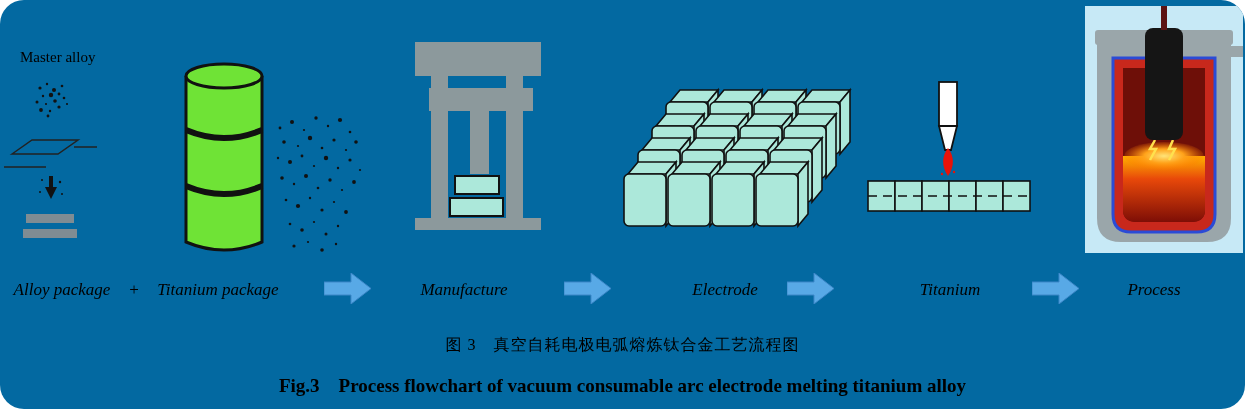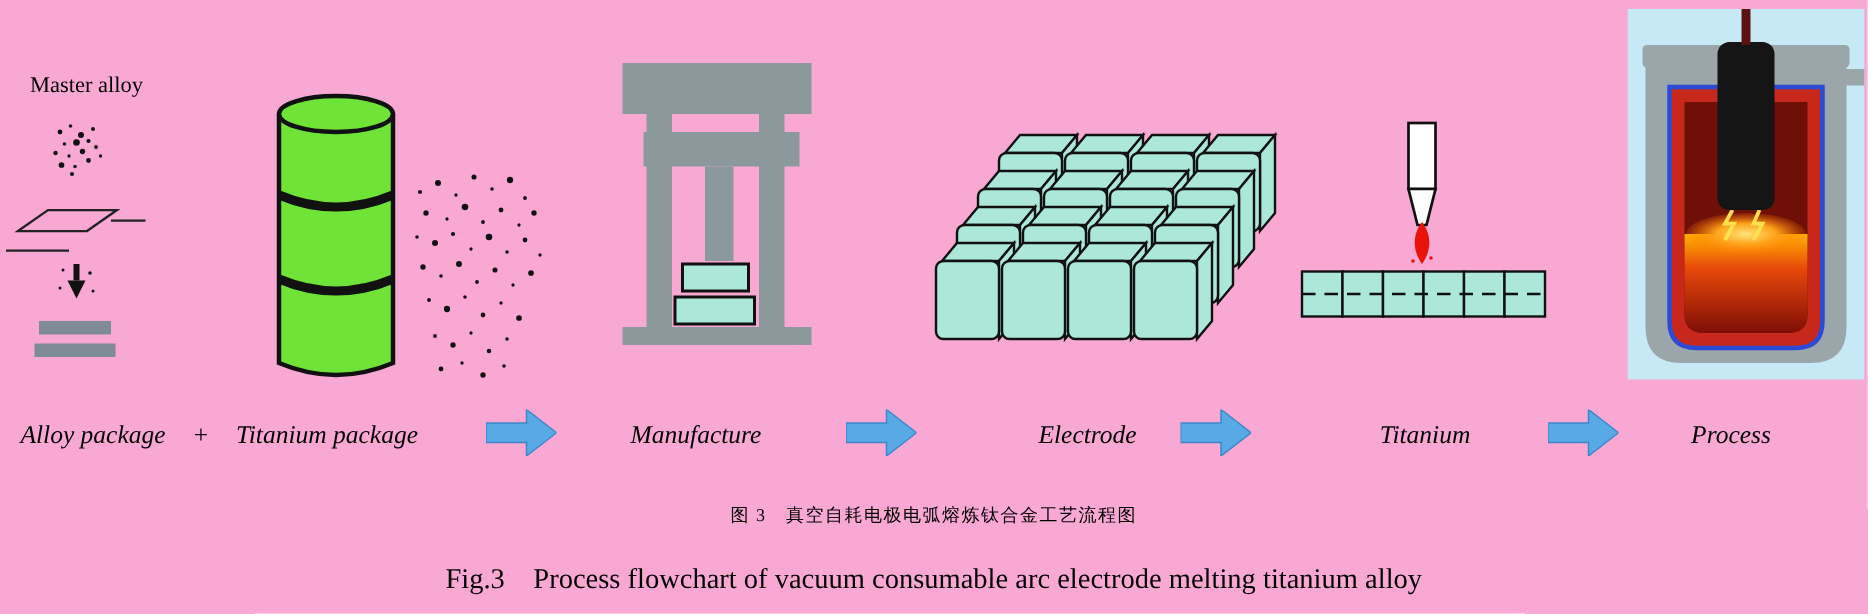--- a/index.html
+++ b/index.html
@@ -1,25 +1,25 @@
 <!DOCTYPE html>
 <html><head>
 <meta charset="utf-8">
 <style>
   * { margin:0; padding:0; box-sizing:border-box; }
   html,body { background:#ffffff; }
   body { font-family:"Liberation Serif", serif; color:#000; }
-  .canvas { position:relative; width:1245px; height:409px; background:#f9a8d4; overflow:hidden; }
+  .canvas { position:relative; width:1245px; height:409px; background:#0369a1; overflow:hidden;border-radius:24px; }
   .abs { position:absolute; }
   .master-label { position:absolute; left:20px; top:49px; font-size:15px; white-space:nowrap; }
   .step-label { position:absolute; top:280px; transform:translateX(-50%); font-size:17px; line-height:20px; white-space:nowrap;font-style:italic; }
   .plus-sign { position:absolute; top:280px; transform:translateX(-50%); font-size:17px; }
   .flow-arrow { position:absolute; top:273px; width:47px; height:31px; }
-  .caption-cn { position:absolute; left:0; top:335px; width:100%; text-align:center; font-size:12px; letter-spacing:1px; }
-  .caption-en { position:absolute; left:0; top:373px; width:100%; text-align:center; font-size:19px; font-weight:normal; }
+  .caption-cn { position:absolute; left:0; top:335px; width:100%; text-align:center; font-size:16px; letter-spacing:1px; }
+  .caption-en { position:absolute; left:0; top:373px; width:100%; text-align:center; font-size:19px; font-weight:bold; }
   svg { display:block; }
 </style>
 </head>
 <body>
 
 <div class="canvas">
 
   <div class="master-label">Master alloy</div>
 
   <svg class="abs" style="left:2px;top:72px" width="110" height="190" viewBox="0 0 110 190">

